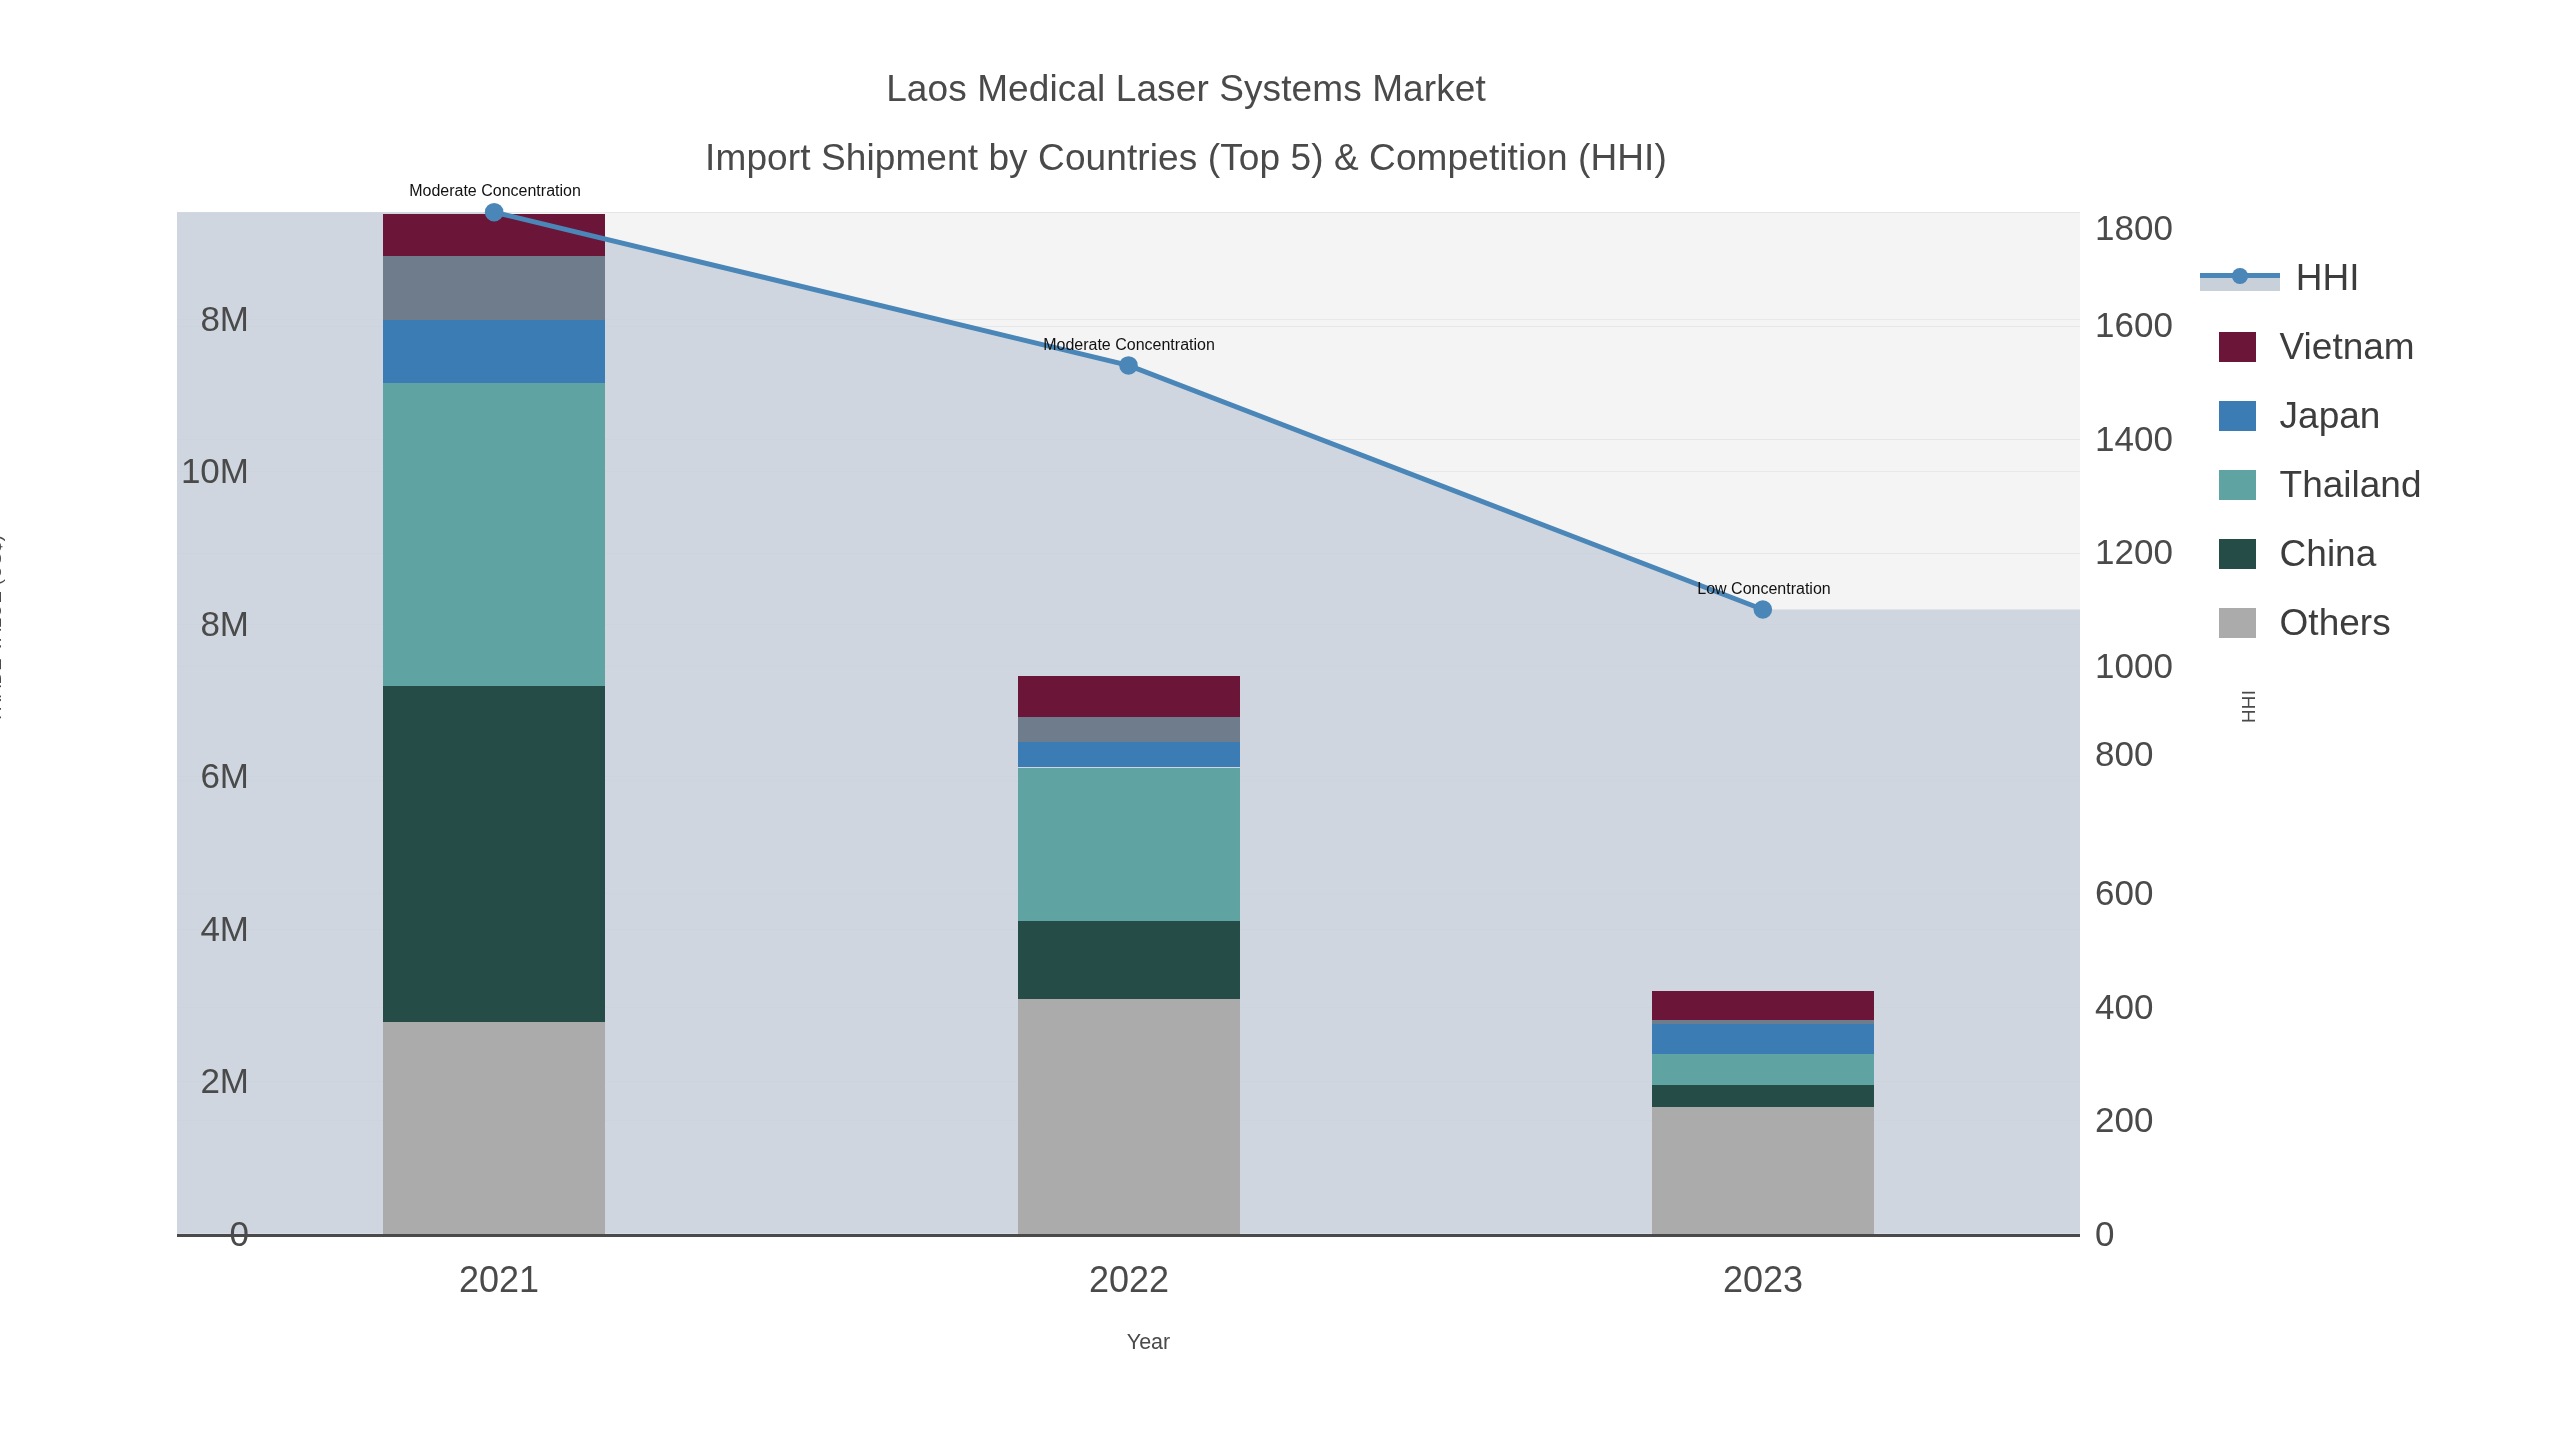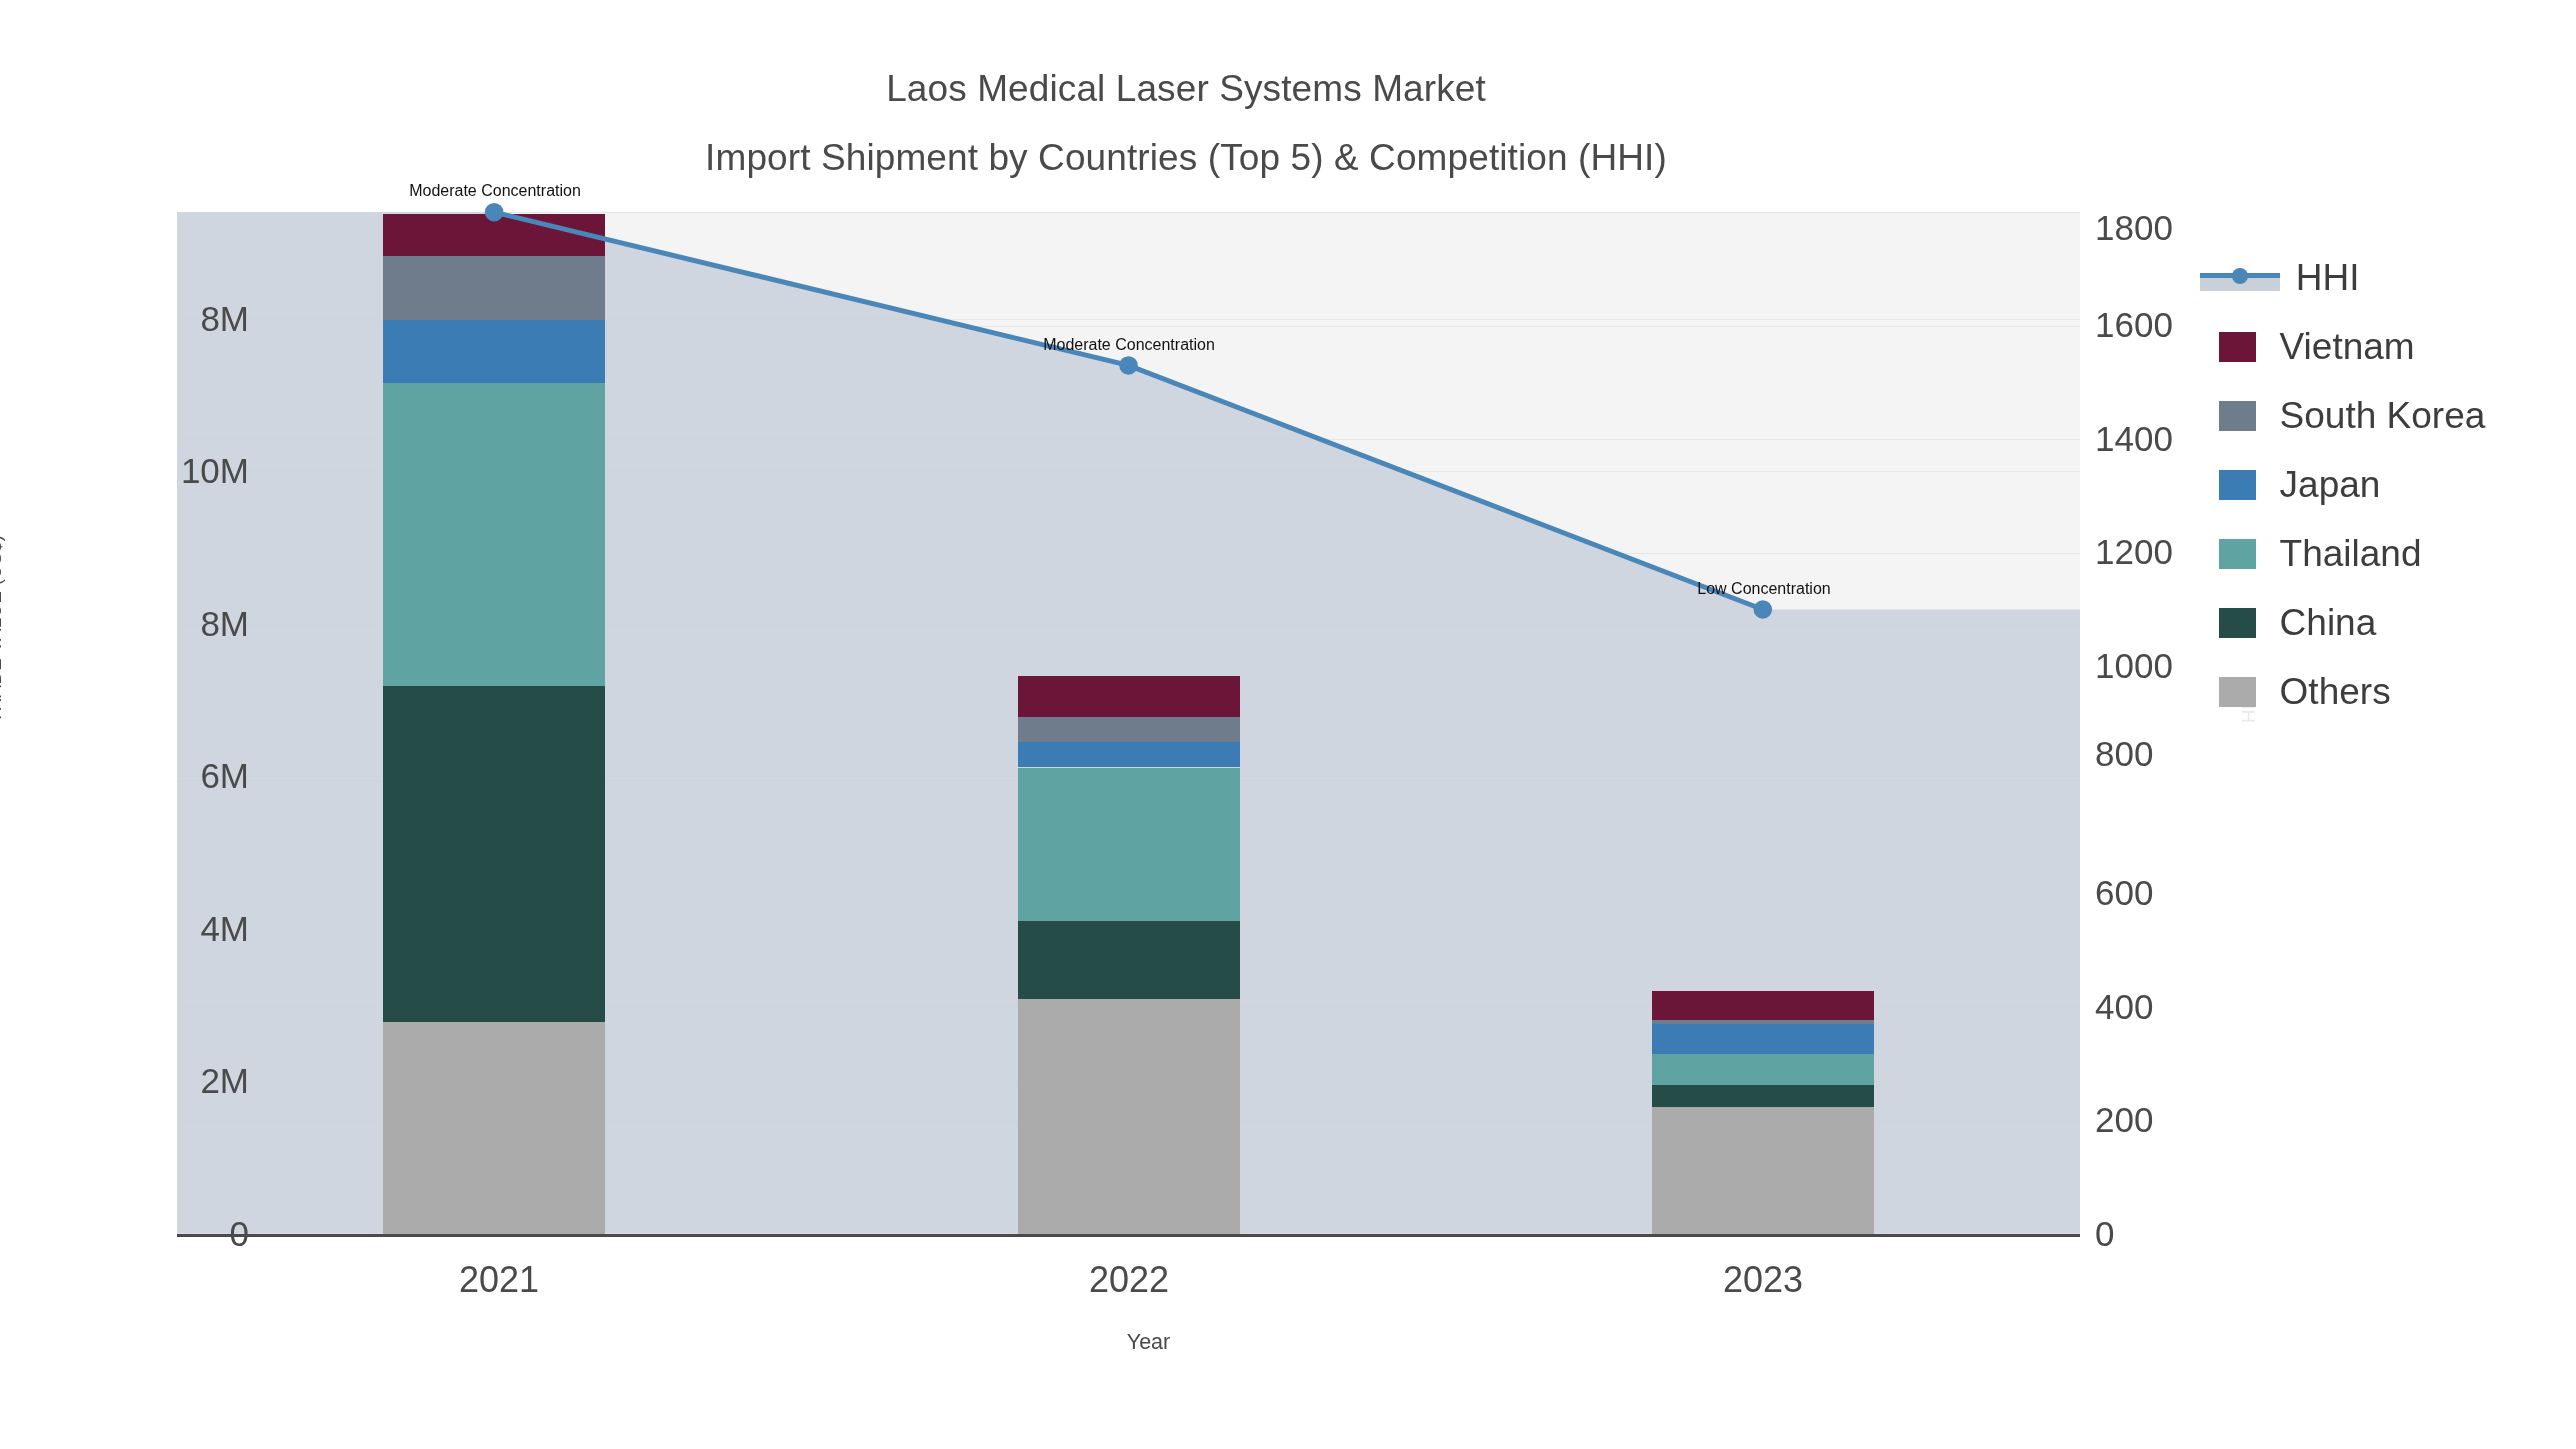--- a/index.html
+++ b/index.html
@@ -205,24 +205,20 @@
         <div class="lstroke" style="background: rgb(74, 134, 184);"></div>
         <div class="ldot" style="background: rgb(74, 134, 184);"></div>
       </div>
       <div class="leg-label">HHI</div>
     </div>
     <div class="leg-row">
       <div class="leg-swatch" style="background: rgb(107, 21, 57);"></div>
       <div class="leg-label">Vietnam</div>
     </div>
     <div class="leg-row">
-      <div class="leg-swatch" style="background: rgb(111, 124, 140);"></div>
-      <div class="leg-label">South Korea</div>
-    </div>
-    <div class="leg-row">
       <div class="leg-swatch" style="background: rgb(59, 124, 181);"></div>
       <div class="leg-label">Japan</div>
     </div>
     <div class="leg-row">
       <div class="leg-swatch" style="background: rgb(95, 163, 163);"></div>
       <div class="leg-label">Thailand</div>
     </div>
     <div class="leg-row">
       <div class="leg-swatch" style="background: rgb(37, 76, 71);"></div>
       <div class="leg-label">China</div>

